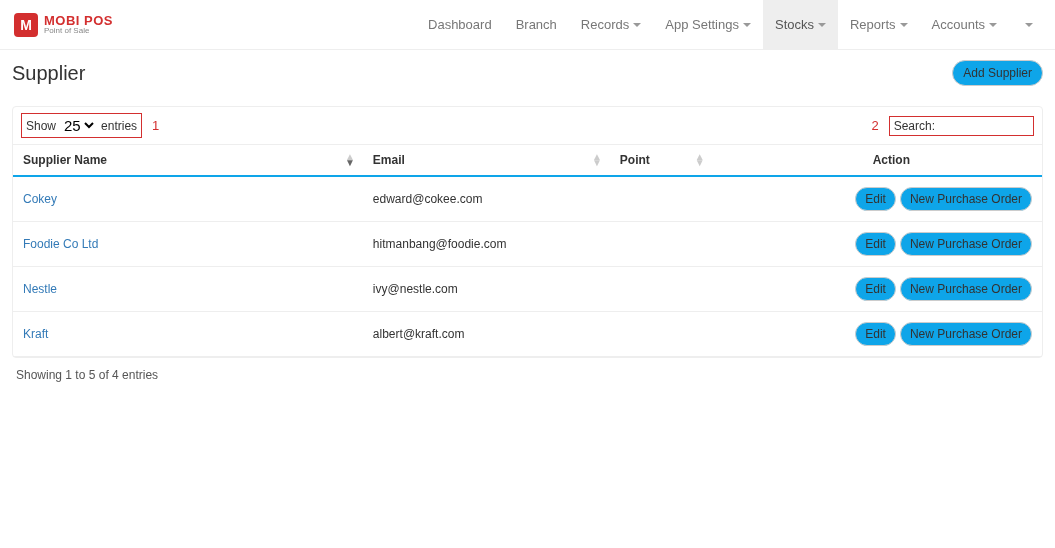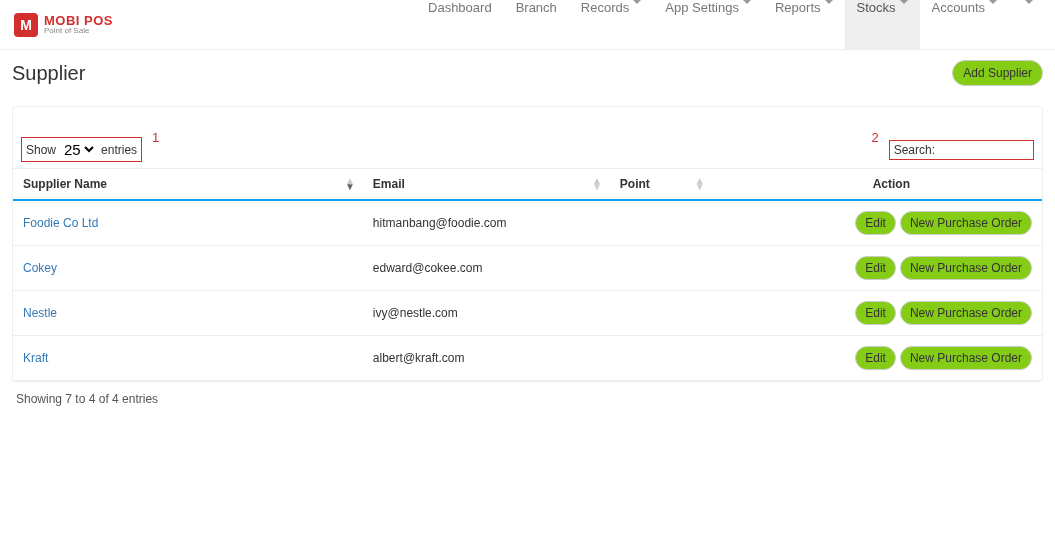--- a/index.html
+++ b/index.html
@@ -6,35 +6,35 @@
     body { font-family: -apple-system, BlinkMacSystemFont, "Helvetica Neue", Arial, sans-serif; font-size: 13px; color: #333; background: #fff; }
     
     .navbar { display: flex; align-items: center; justify-content: space-between; padding: 0 10px; height: 50px; border-bottom: 1px solid #eee; }
     .logo-wrap { display: flex; align-items: center; gap: 6px; padding-left: 4px; }
     .logo-icon { width: 24px; height: 24px; background: #d32f2f; border-radius: 4px; display: flex; align-items: center; justify-content: center; color: #fff; font-weight: bold; font-size: 14px; }
     .logo-text { display: flex; flex-direction: column; line-height: 1; }
     .logo-title { font-size: 13px; font-weight: bold; color: #d32f2f; letter-spacing: 0.5px; }
     .logo-sub { font-size: 8px; color: #888; }
     
     .nav-menu { display: flex; align-items: stretch; height: 100%; }
-    .nav-item { display: flex; padding: 0 12px; color: #777; cursor: pointer; font-size: 13px; gap: 4px; }
+    .nav-item { display: flex; align-items: center; padding: 0 12px; color: #777; cursor: pointer; font-size: 13px; gap: 4px; }
     .nav-item.active { background: #eeeeee; color: #555; }
     .caret { width: 0; height: 0; border-left: 4px solid transparent; border-right: 4px solid transparent; border-top: 4px solid #999; }
     
     .page { padding: 10px 12px; }
     .page-header { display: flex; justify-content: space-between; align-items: center; margin-bottom: 20px; }
     .page-title { font-size: 20px; font-weight: 400; color: #333; }
-    .btn { background: #84cc16; border: 1px solid #ccc; border-radius: 13px; padding: 5px 10px; font-size: 12px; color: #333; cursor: pointer; }
+    .btn { background: #0ea5e9; border: 1px solid #ccc; border-radius: 13px; padding: 5px 10px; font-size: 12px; color: #333; cursor: pointer; }
     .btn-sm { padding: 4px 9px; font-size: 12px; }
     
     .panel { border: 1px solid #eee; border-radius: 4px; }
     .controls { display: flex; justify-content: space-between; align-items: center; padding: 6px 8px; border-bottom: 1px solid #eee; }
     .ctrl-left { display: flex; align-items: center; gap: 10px; }
     .ctrl-right { display: flex; align-items: center; gap: 10px; }
-    .boxed { border: 1px solid #d32f2f; padding: 2px 4px; display: flex; align-items: center; gap: 4px; font-size: 12px; margin-top: 24px; }
+    .boxed { border: 1px solid #d32f2f; padding: 2px 4px; display: flex; align-items: center; gap: 4px; font-size: 12px; }
     .boxed select { border: none; font-size: 15px; background: transparent; }
     .boxed input { border: none; outline: none; font-size: 12px; width: 90px; }
     .annot { color: #d32f2f; font-size: 13px; }
     
     table { width: 100%; border-collapse: collapse; }
     th { text-align: left; padding: 8px 10px; font-size: 12px; font-weight: bold; color: #333; border-bottom: 2px solid #0ea5e9; position: relative; }
     th .sort { position: absolute; right: 8px; top: 50%; transform: translateY(-50%); color: #ccc; font-size: 10px; display:flex; flex-direction:column; line-height:6px;}
     td { padding: 10px 10px; font-size: 12px; border-bottom: 1px solid #eee; vertical-align: middle; }
     .link { color: #337ab7; cursor: pointer; }
     .action-cell { text-align: right; white-space: nowrap; }
@@ -70,26 +70,26 @@
         <span>Branch</span>
       </div>
       <div class="nav-item">
         <span>Records</span>
         <span class="caret"></span>
       </div>
       <div class="nav-item">
         <span>App Settings</span>
         <span class="caret"></span>
       </div>
+      <div class="nav-item active">
+        <span>Stocks</span>
+        <span class="caret"></span>
+      </div>
       <div class="nav-item">
         <span>Reports</span>
-        <span class="caret"></span>
-      </div>
-      <div class="nav-item active">
-        <span>Stocks</span>
         <span class="caret"></span>
       </div>
       <div class="nav-item">
         <span>Accounts</span>
         <span class="caret"></span>
       </div>
       <div class="nav-item">
         <span></span>
         <span class="caret"></span>
       </div>
@@ -147,43 +147,43 @@
                 <span>▼</span>
               </span>
           </th>
           <th class="col-action">
             <span class="th-inner">Action</span>
           </th>
         </tr>
       </thead>
       <tbody id="tbody">
           <tr>
-            <td><span class="link">Foodie Co Ltd</span></td>
-            <td>hitmanbang@foodie.com</td>
+            <td><span class="link">Cokey</span></td>
+            <td>edward@cokee.com</td>
             <td></td>
             <td class="action-cell"><button class="btn btn-sm">Edit</button><button class="btn btn-sm">New Purchase Order</button></td>
           </tr>
           <tr>
-            <td><span class="link">Cokey</span></td>
-            <td>edward@cokee.com</td>
+            <td><span class="link">Foodie Co Ltd</span></td>
+            <td>hitmanbang@foodie.com</td>
             <td></td>
             <td class="action-cell"><button class="btn btn-sm">Edit</button><button class="btn btn-sm">New Purchase Order</button></td>
           </tr>
           <tr>
             <td><span class="link">Nestle</span></td>
             <td>ivy@nestle.com</td>
             <td></td>
             <td class="action-cell"><button class="btn btn-sm">Edit</button><button class="btn btn-sm">New Purchase Order</button></td>
           </tr>
           <tr>
             <td><span class="link">Kraft</span></td>
             <td>albert@kraft.com</td>
             <td></td>
             <td class="action-cell"><button class="btn btn-sm">Edit</button><button class="btn btn-sm">New Purchase Order</button></td>
           </tr>
         </tbody>
     </table>
   </div>
 
   <div class="table-footer">
-    <div>Showing 7 to 4 of 4 entries</div>
+    <div>Showing 1 to 5 of 4 entries</div>
   </div>
 </div>
 
 </body></html>

